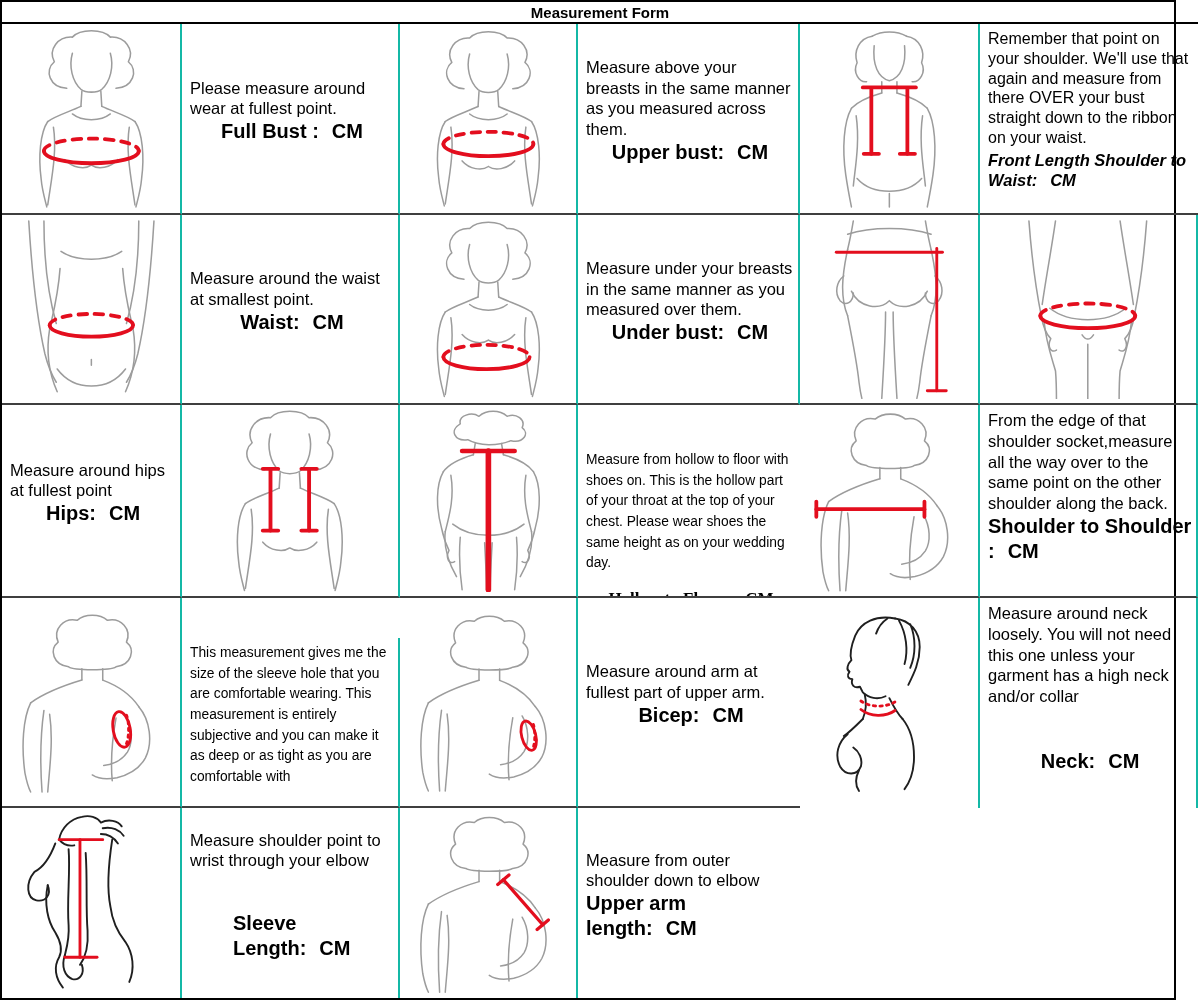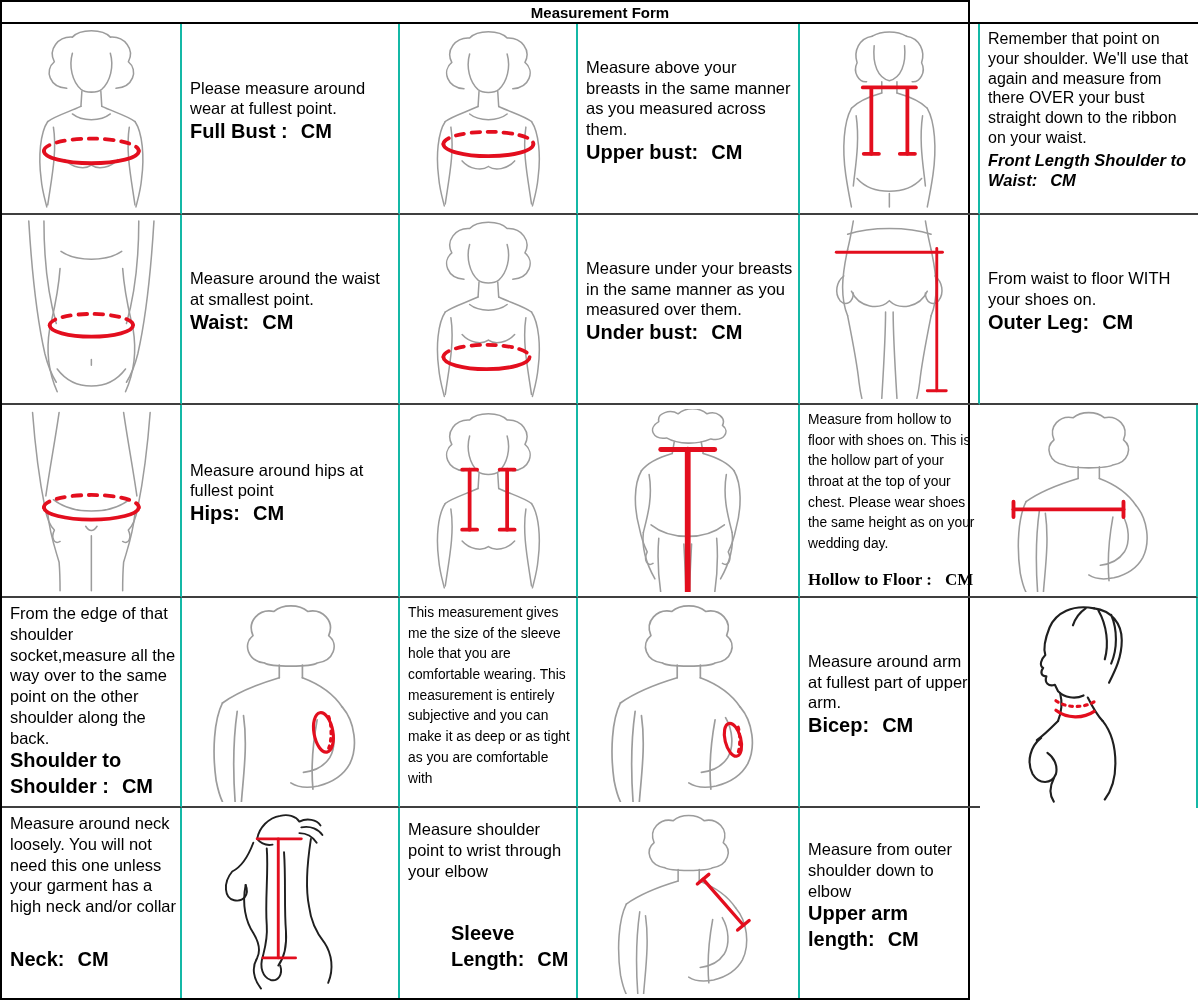--- a/index.html
+++ b/index.html
@@ -1,18 +1,18 @@
 <!DOCTYPE html>
 <html><head>
 <meta charset="utf-8">
 <style>
   html,body{margin:0;padding:0;background:#fff;}
   body{font-family:"Liberation Sans","DejaVu Sans",sans-serif;color:#000;}
   .sheet{
-    width:970px;height:1000px;box-sizing:border-box;
+    width:1176px;height:1000px;box-sizing:border-box;
     border:2px solid #000;background:#fff;
     display:grid;
     grid-template-columns:180px 218px 178px 222px 180px 218px;
     grid-template-rows:22px 191px 190px 193px 210px 190px;
   }
   .titlebar{
     grid-column:1/-1;border-bottom:2px solid #000;
     display:flex;align-items:center;justify-content:center;
     font-weight:bold;font-size:15px;
   }
@@ -26,33 +26,33 @@
   .k{stroke:#1f1f1f;stroke-width:2;}
   .r{stroke:#e30e1e;stroke-width:4;}
   .r3{stroke:#e30e1e;stroke-width:3;}
   .r35{stroke:#e30e1e;stroke-width:3.5;}
   .r5w{stroke:#e30e1e;stroke-width:5;}
   .r6w{stroke:#e30e1e;stroke-width:6;}
   .rd{stroke-dasharray:9 8;}
   .rt{stroke-dasharray:2.5 4.5;}
   .txt{
     display:flex;flex-direction:column;justify-content:center;
-    padding:4px 4px 19px 8px;font-size:16.5px;line-height:1.26;
+    padding:4px 4px 19px 8px;font-size:16.5px;line-height:1.26;align-items:center;
   }
   .txt p{margin:0;}
   .label{font-weight:bold;margin-top:24px;font-size:20px;}
   .unit{margin-left:13px;}
   .top{justify-content:flex-start;padding-top:5px;}
-  .small{font-size:13.8px;line-height:1.5;}
+  .small{font-size:13.8px;line-height:1.5;margin-top:40px;}
   .small .label{font-size:17px;line-height:1.26;}
   .g0 .label{margin-top:2px;}
   .g12 .label{margin-top:0;}
   .g14 .label{margin-top:14px;font-family:Liberation Serif, serif;}
   .g26 .label{margin-top:26px;}
-  .g30 .label{margin-top:30px;}
+  .g30 .label{margin-top:42px;}
   .g40 .label{margin-top:40px;margin-left:43px;}
   .tight{font-size:16px;line-height:1.24;}
   .tight .label{font-size:16.5px;font-style:italic;}
 </style>
 </head>
 <body>
 
 <div class="sheet">
 
   <div class="titlebar">Measurement Form</div>
@@ -157,24 +157,20 @@
       <path class="g" d="M46,32 C40,60 38,82 46,102 M134,32 C140,60 142,82 134,102"></path>
       <path class="g" d="M50,76 C58,94 80,96 90,86 C100,96 122,94 130,76"></path>
       <path class="g" d="M42,60 C34,66 32,78 38,86 C44,92 52,88 52,78 M138,60 C146,66 148,78 142,86 C136,92 128,88 128,78"></path>
       <path class="g" d="M46,102 C52,132 56,152 58,172 C59,180 60,185 61,189 M134,102 C128,132 124,152 122,172 C121,180 120,185 119,189"></path>
       <path class="g" d="M86,98 C86,124 84,156 82,189 M94,98 C94,124 96,156 98,189"></path>
       <path class="r3" d="M34,35 L146,35"></path>
       <path class="r3" d="M140,31 L140,181"></path>
       <path class="r3" d="M130,181 L150,181"></path>
     </svg>
   </div>
-  <div class="cell txt lastcol">
-    <p class="desc">From waist to floor WITH your shoes on.</p>
-    <p class="label"><span>Outer Leg:</span><span class="unit">CM</span></p>
-  </div>
 
   <div class="cell fig">
     <svg viewBox="0 0 180 190" aria-label="hips-figure">
       <path class="g" d="M56,2 C52,30 46,62 42,90 M124,2 C128,30 134,62 138,90"></path>
       <path class="g" d="M28,2 C31,42 35,72 41,102 C43,114 47,122 51,126 C47,134 51,142 57,138 M152,2 C149,42 145,72 139,102 C137,114 133,122 129,126 C133,134 129,142 123,138"></path>
       <path class="g" d="M50,94 C70,110 110,110 130,94"></path>
       <path class="g" d="M44,108 C46,130 52,146 56,160 C57,172 57,182 57,190 M136,108 C134,130 128,146 124,160 C123,172 123,182 123,190"></path>
       <path class="g" d="M84,122 C88,128 92,128 96,122 M90,132 C90,152 90,172 90,190"></path>
       <path class="r" d="M40,102 A50,13 0 0 0 140,102"></path>
       <path class="r rd" d="M40,102 A50,13 0 0 1 140,102"></path>

